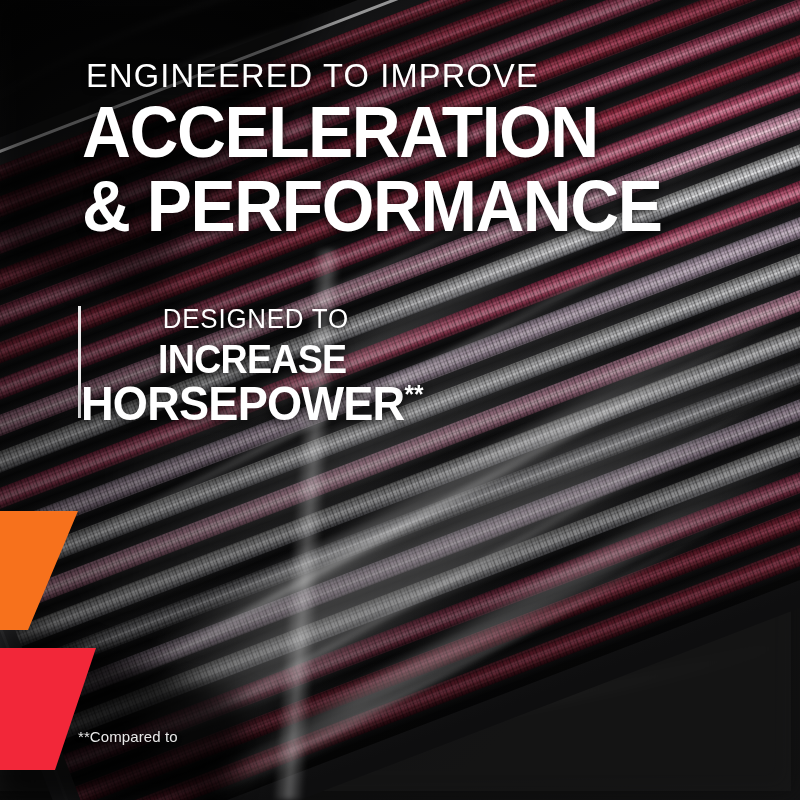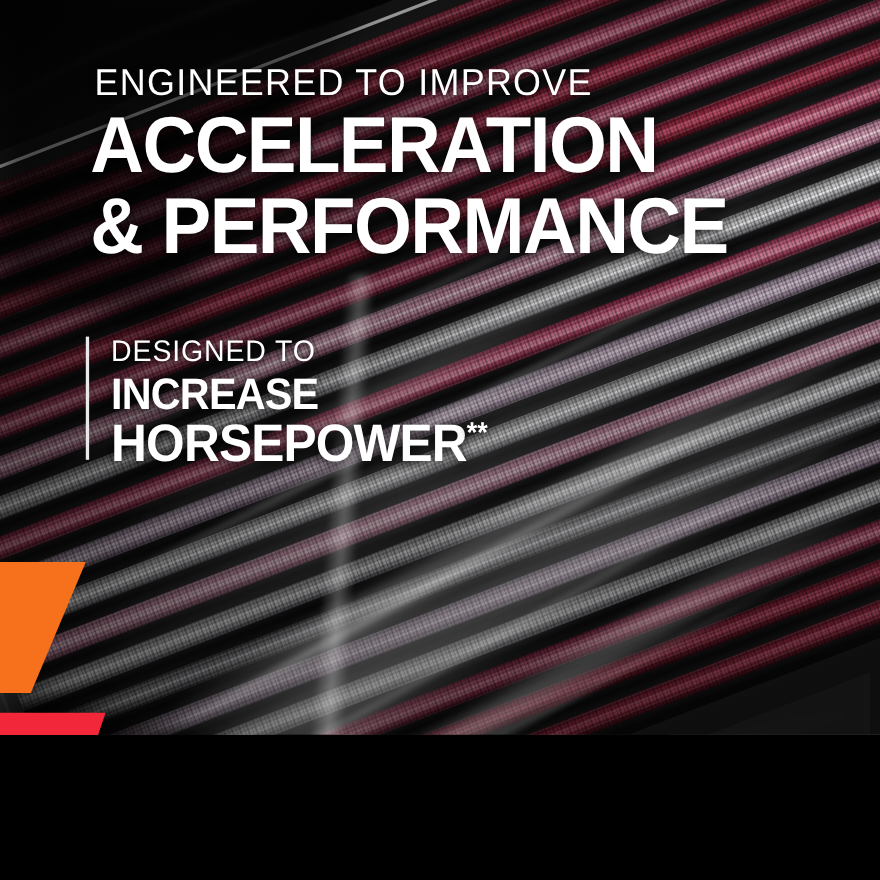--- a/index.html
+++ b/index.html
@@ -4,21 +4,21 @@
 <title>Engineered To Improve</title>
 <style>
   html, body {
     margin: 0;
     padding: 0;
     background: #000;
   }
   #stage {
     position: relative;
     width: 800px;
-    height: 668px;
+    height: 800px;
     overflow: hidden;
     background: #737373;
     font-family: "Liberation Sans", sans-serif;
     -webkit-font-smoothing: antialiased;
   }
 
   
   .layer {
     position: absolute;
     inset: 0;
@@ -62,23 +62,23 @@
   }
   #headline-1 { top: 98px;  font-size: 72px; }
   #headline-2 { top: 172px; font-size: 72px; }
 
   
   #sub-block {
     position: absolute;
     left: 78px;
     top: 306px;
     height: 112px;
-    padding-left: 20px;
     border-left: 3px solid #e9e9e9;
     box-sizing: border-box;
+    text-align: center;
   }
   .sub-kicker {
     font-size: 27px;
     font-weight: 300;
     letter-spacing: 0.8px;
     color: #ffffff;
     line-height: 1;
     white-space: nowrap;
     transform: scaleX(0.96);
     transform-origin: left center;
@@ -445,17 +445,18 @@
 
     <div id="sub-block">
       <div class="sub-kicker">DESIGNED TO</div>
       <div class="sub-line" id="sub-line-1">INCREASE</div>
       <div class="sub-line" id="sub-line-2">
         <span>HORSEPOWER</span><span class="asterisks">**</span>
       </div>
     </div>
 
     <div id="footnote">
+      <div>**Compared to</div>
     </div>
 
   </div>
 
 </div>
 
 </body></html>

